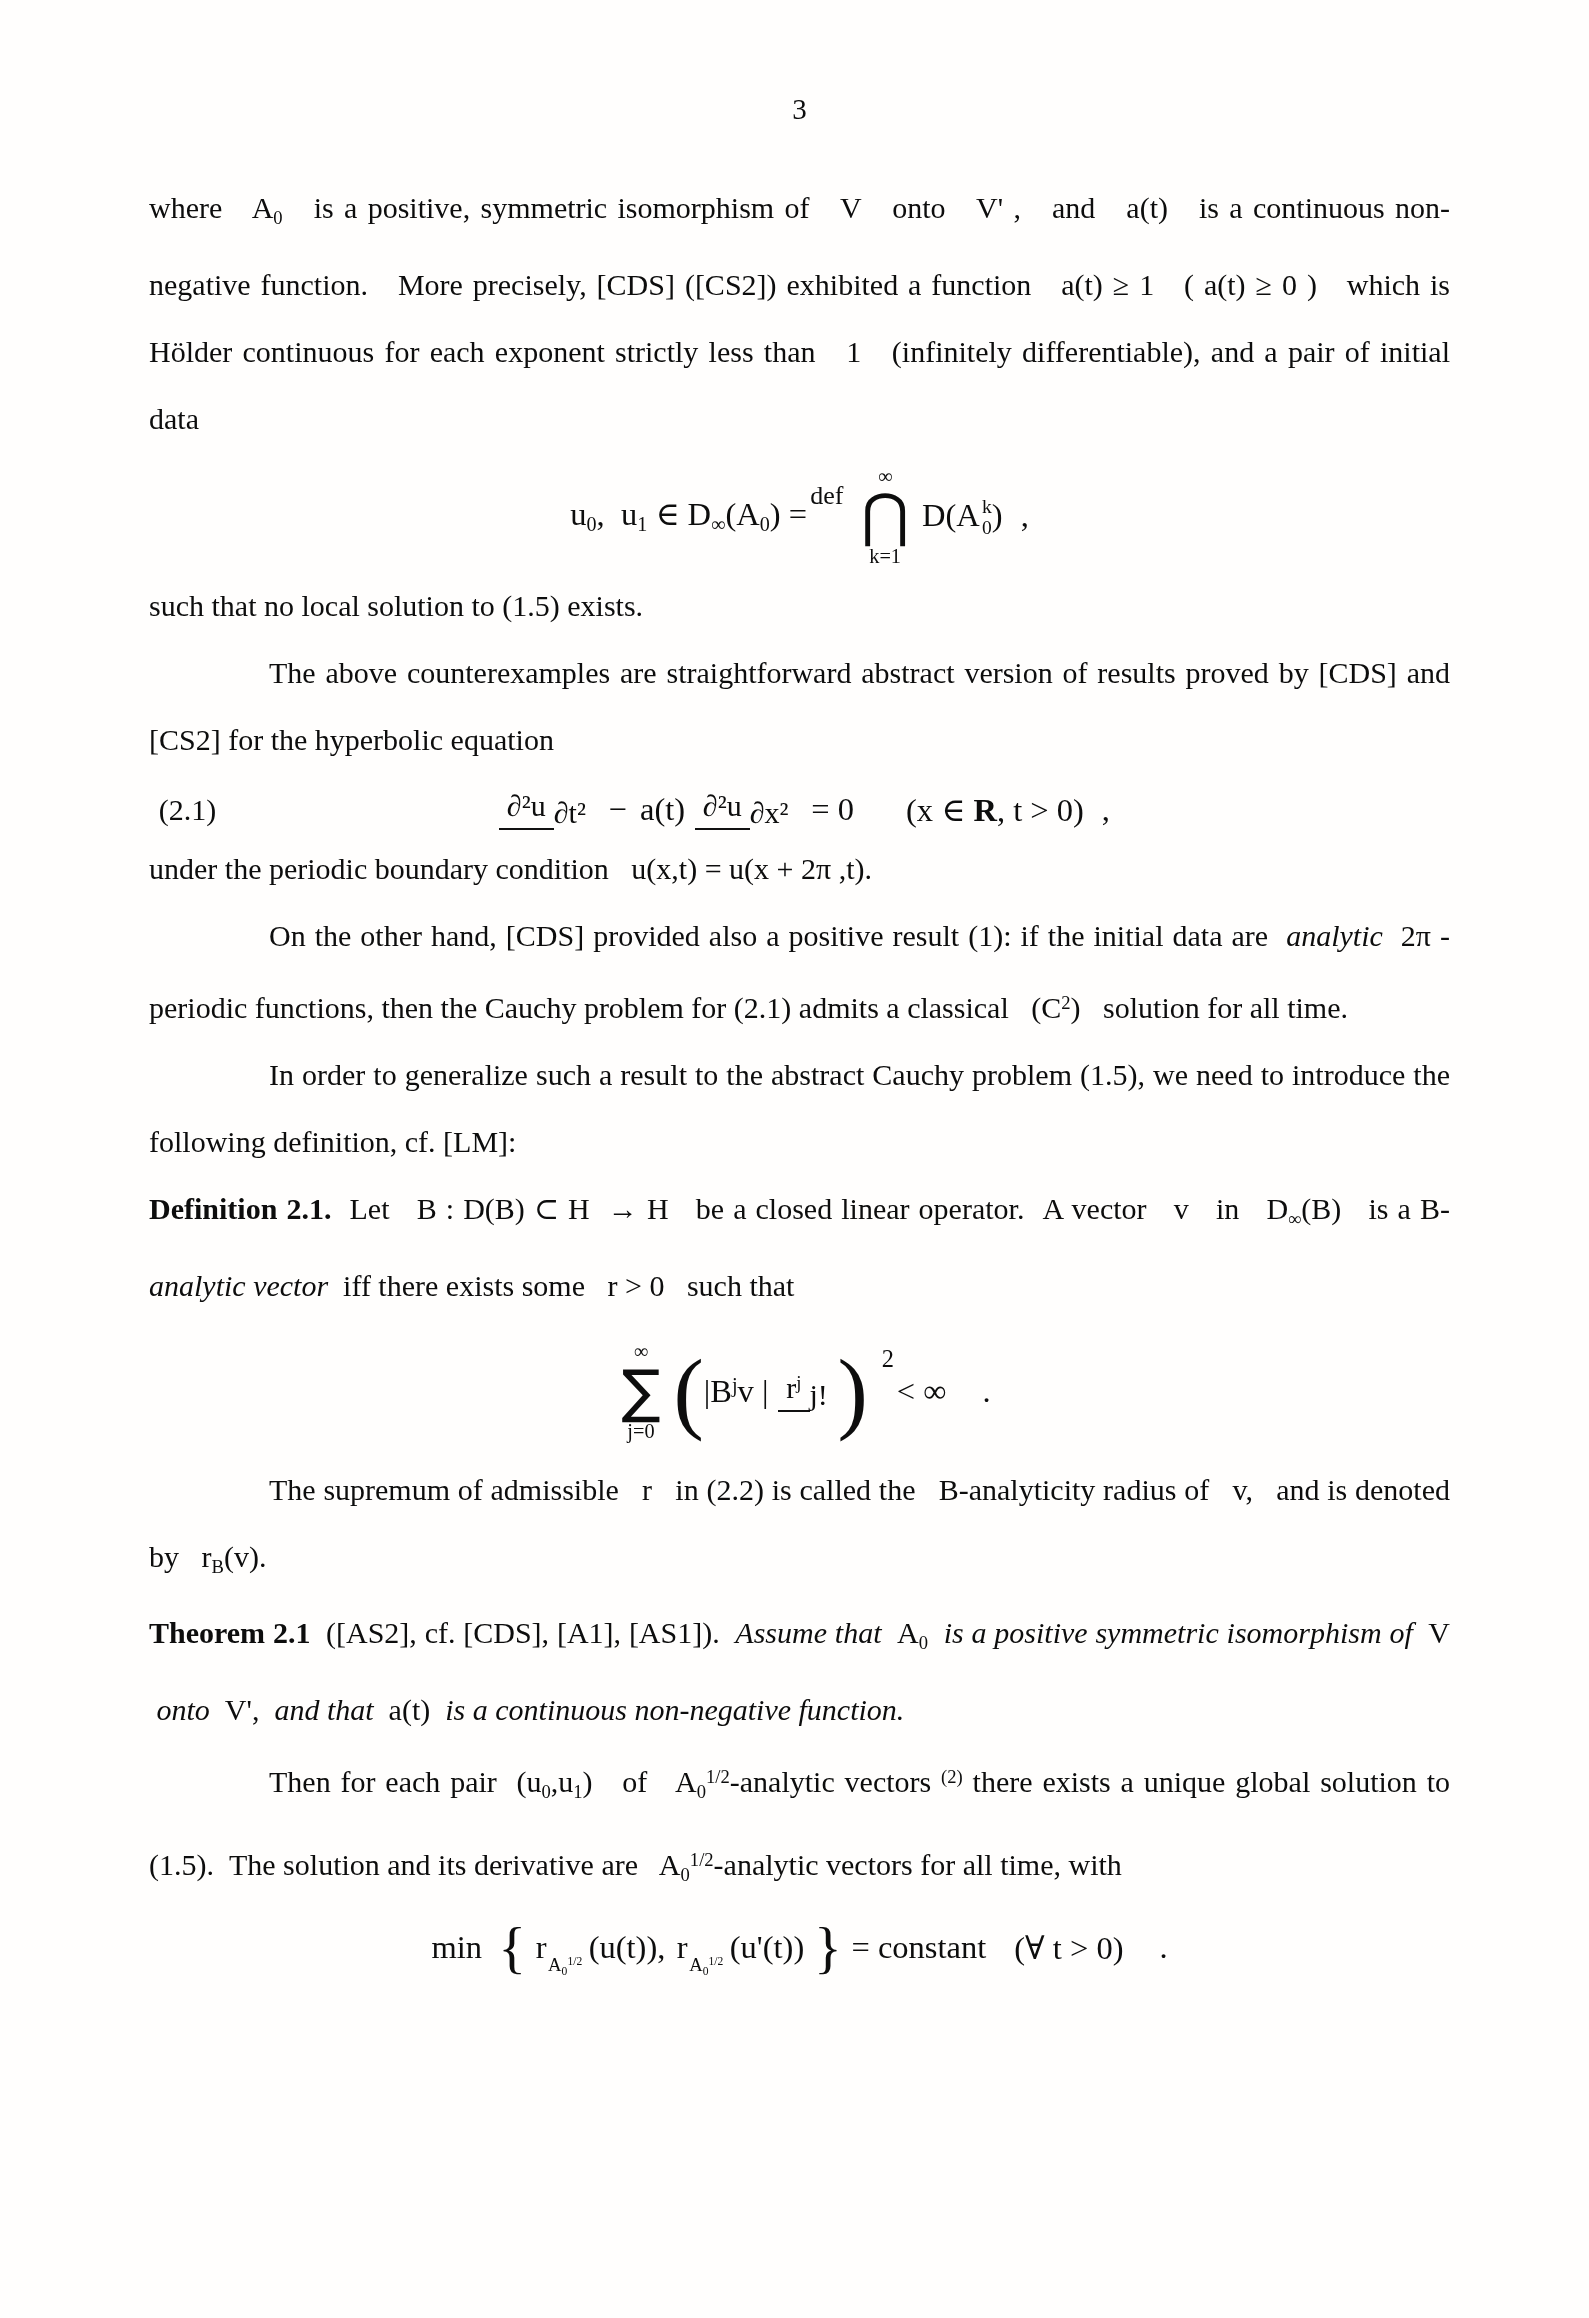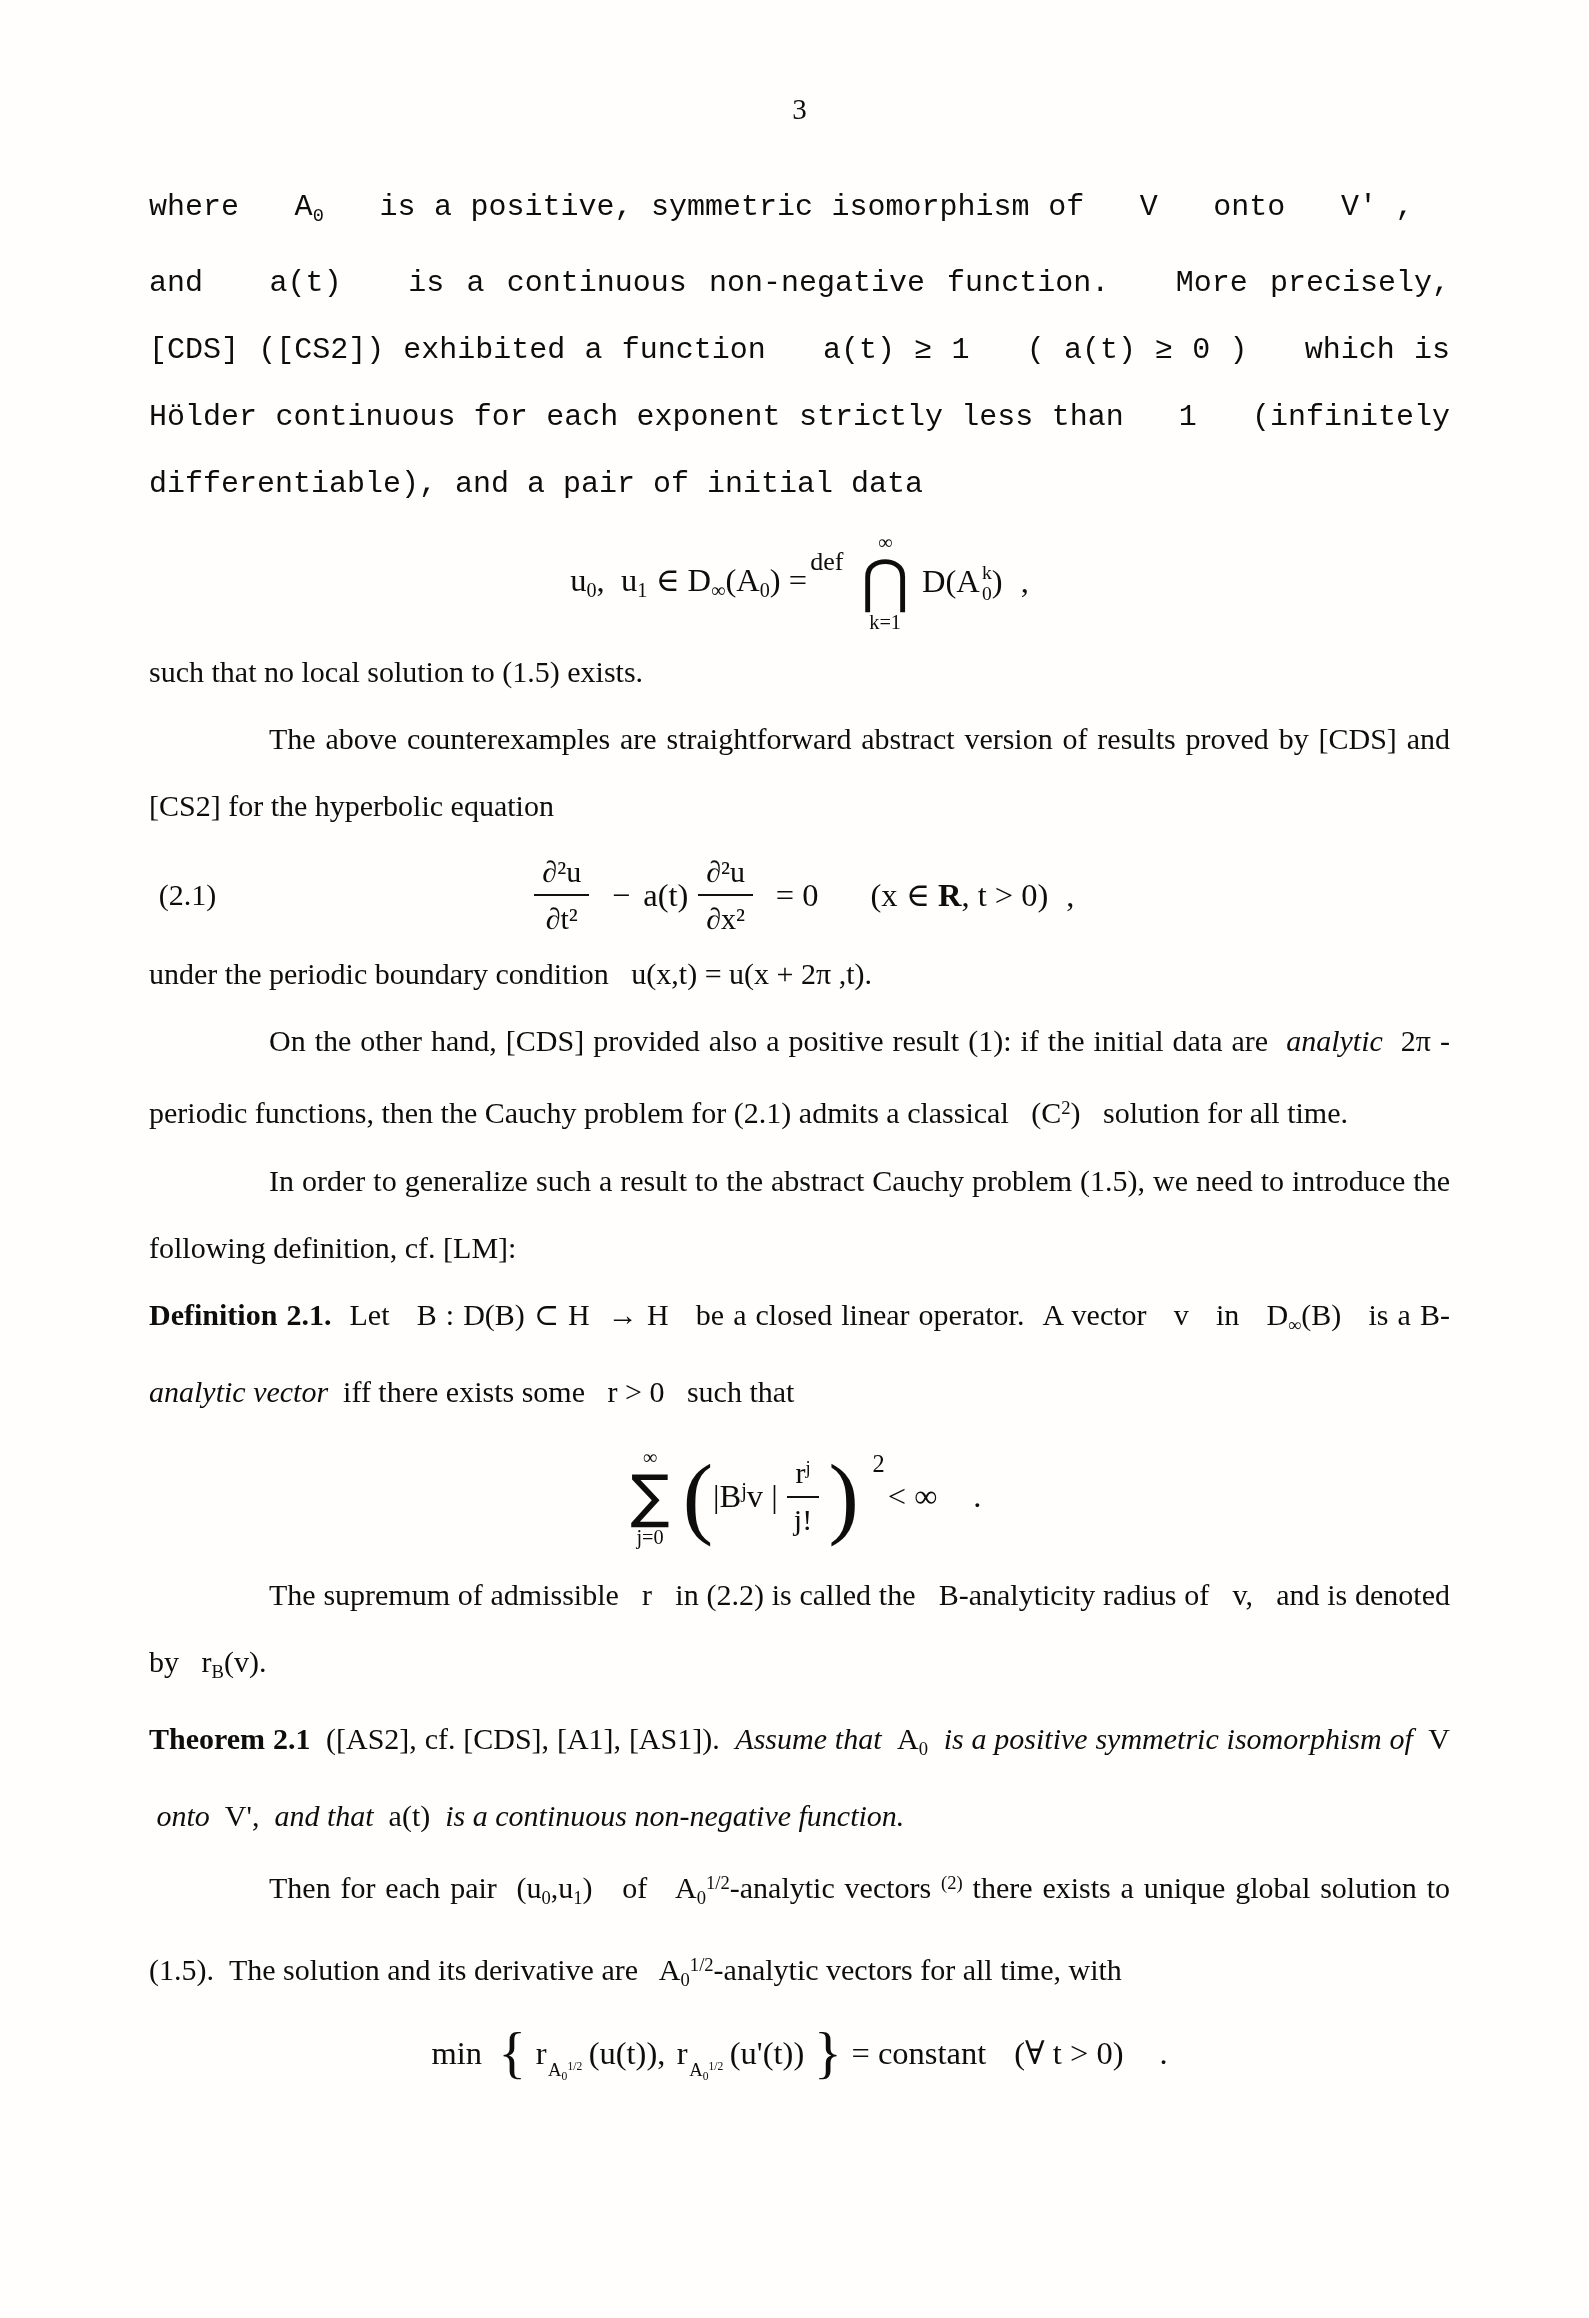--- a/index.html
+++ b/index.html
@@ -1,37 +1,37 @@
 <!DOCTYPE html>
 <html style="font-size:13px"><head>
 <meta charset="utf-8">
 <style>
   html,body{margin:0;padding:0;background:#ffffff;}
   .page{position:relative;width:1589px;height:2319px;background:#fffefd;overflow:hidden;
         color:#0d0d0d;font-family:"Liberation Serif","DejaVu Serif","DejaVu Sans",serif;}
   .content{position:absolute;left:149px;top:0;width:1301px;}
   .pagenum{text-align:center;margin:91px 0 0;font-size:29px;line-height:36px;}
   .para{margin:0;text-align:justify;font-size:30px;line-height:67px;}
-  .first{margin-top:47px;font-family:Liberation Mono, monospace;}
+  .first{margin-top:47px;}
   .indent{text-indent:120px;}
   sub{font-size:0.62em;vertical-align:-0.32em;}
   sup{font-size:0.62em;vertical-align:0.5em;}
   .it{font-style:italic;}
   .bd{font-weight:700;}
   .heading{margin:45px 0 8.1px;font-size:28.4px;font-weight:700;white-space:nowrap;letter-spacing:0.2px;word-spacing:4.1px;}
   .eqblock{display:flex;align-items:center;justify-content:center;font-size:32.5px;margin:13px 0;position:relative;}
   .eq1{margin:11.4px 0 3.2px;}
   .eq21{margin:16.2px 0 4.9px;}
   .eq22{margin:19.5px 0 11.4px;}
   .eqmin{margin:14px 0 0;}
   .eqlabel{position:absolute;left:9.7px;font-size:30px;}
   .bigop{display:inline-flex;flex-direction:column;align-items:center;line-height:1;margin:0 13px;}
   .bigop .lim{font-size:20.3px;padding:2.4px 0;}
   .op{font-size:58px;line-height:0.95;font-family:"DejaVu Sans","DejaVu Serif",sans-serif;}
-  .frac{display:inline-flex;flex-direction:column;align-items:center;margin:0 9.7px;line-height:1.12;font-size:30px;text-align:center;}
+  .frac{display:inline-flex;flex-direction:row;align-items:center;margin:0 9.7px;line-height:1.12;font-size:30px;text-align:center;}
   .frac .num{padding:0 8.1px 5.7px;border-bottom:2.4px solid #111;}
   .frac .den{padding-top:5.7px;}
   .defsup{position:relative;top:-19.5px;font-size:26px;margin:0 4.9px 0 3.2px;}
   .stack{display:inline-flex;flex-direction:column;align-items:flex-start;font-size:19.5px;line-height:1.05;margin-left:2.4px;transform:translateY(2.4px);}
   .bigparen{font-size:91px;line-height:0.85;font-weight:400;}
   .parenwrap{position:relative;display:inline-block;margin-right:29px;}
   .pow{position:absolute;top:-8.1px;right:-26px;font-size:24.4px;}
   .tail{margin-left:18px;}
   .period{margin-left:36px;}
   .bigbrace{font-size:58px;line-height:0.9;margin:0 9.7px;font-weight:400;}

